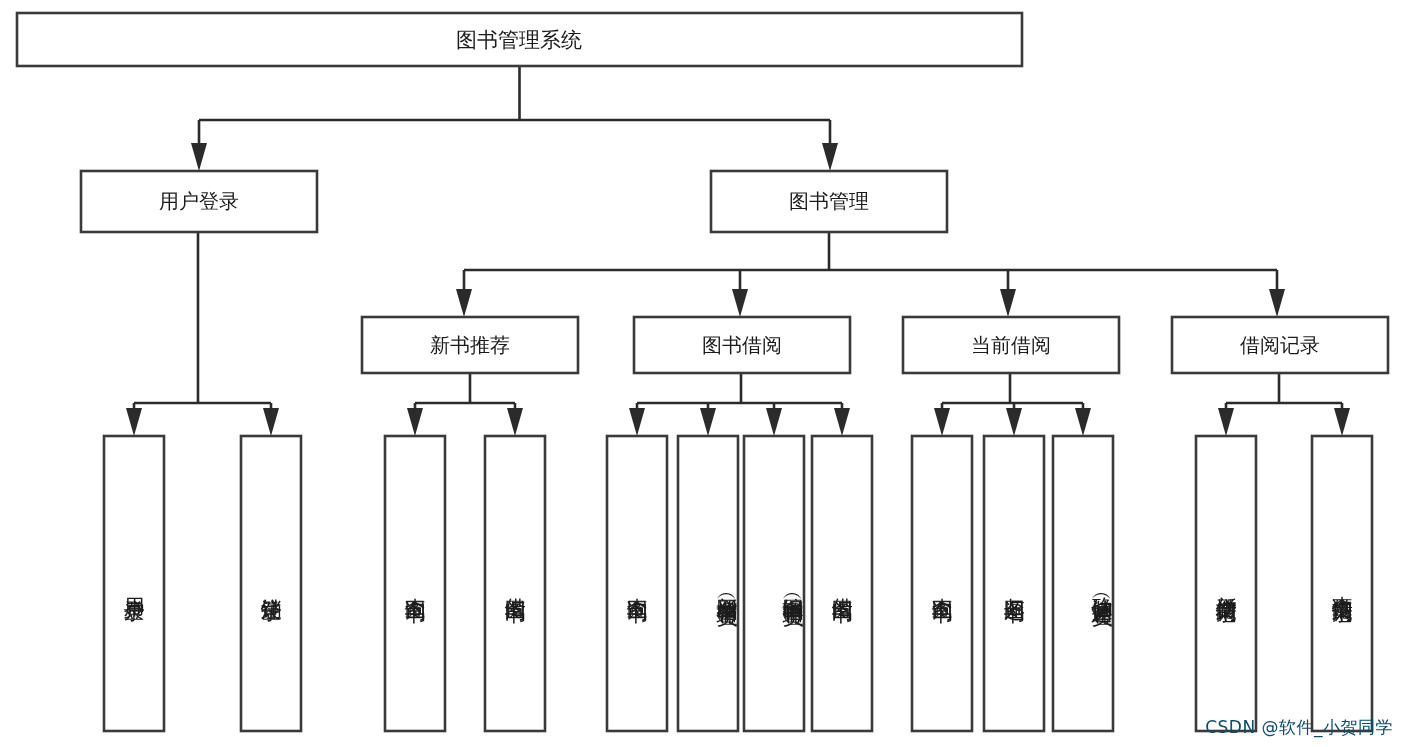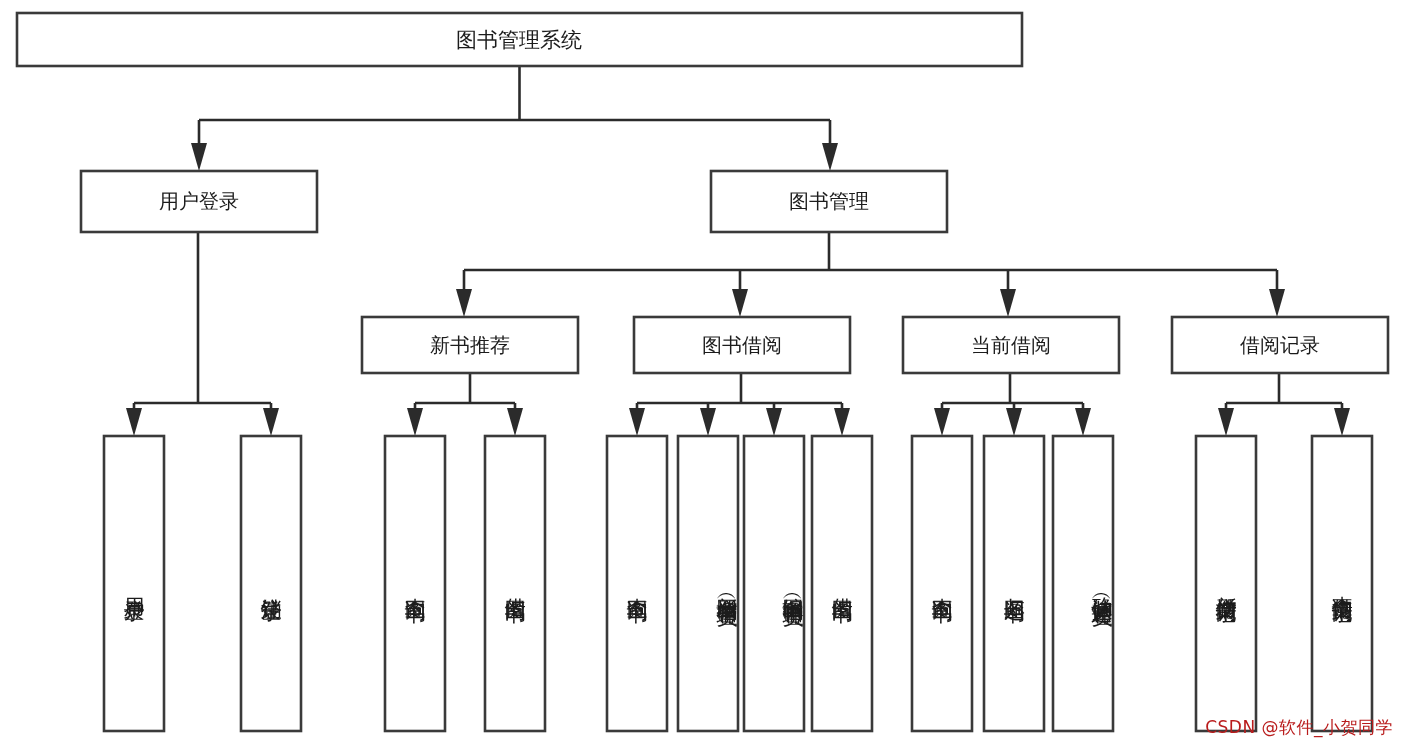--- a/index.html
+++ b/index.html
@@ -67,21 +67,21 @@
     text-align: center;
     white-space: nowrap;
     pointer-events: none;
   }
   .watermark {
     position: absolute;
     right: 12px;
     bottom: 8px;
     font-family: "DejaVu Sans", "Liberation Sans", sans-serif;
     font-size: 17px;
-    color: #b91c1c;
+    color: #0c4a6e;
     letter-spacing: 0.5px;
     white-space: nowrap;
   }
 </style>
 </head>
 <body>
 
 <div id="diagram-root">
 
   <svg class="diagram-canvas" viewBox="0 0 1405 747">

